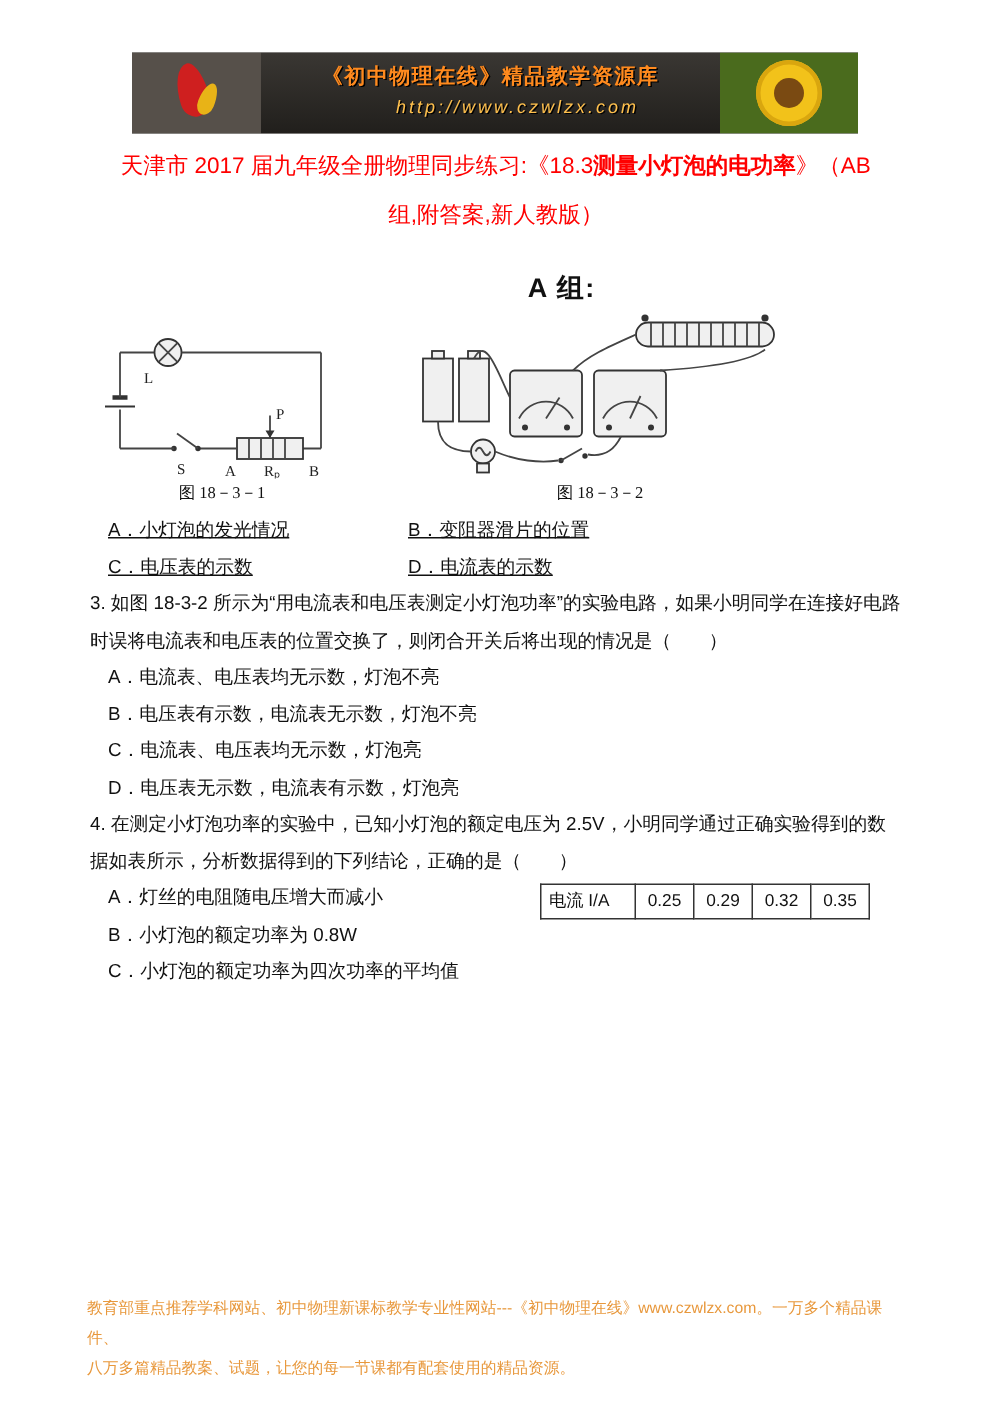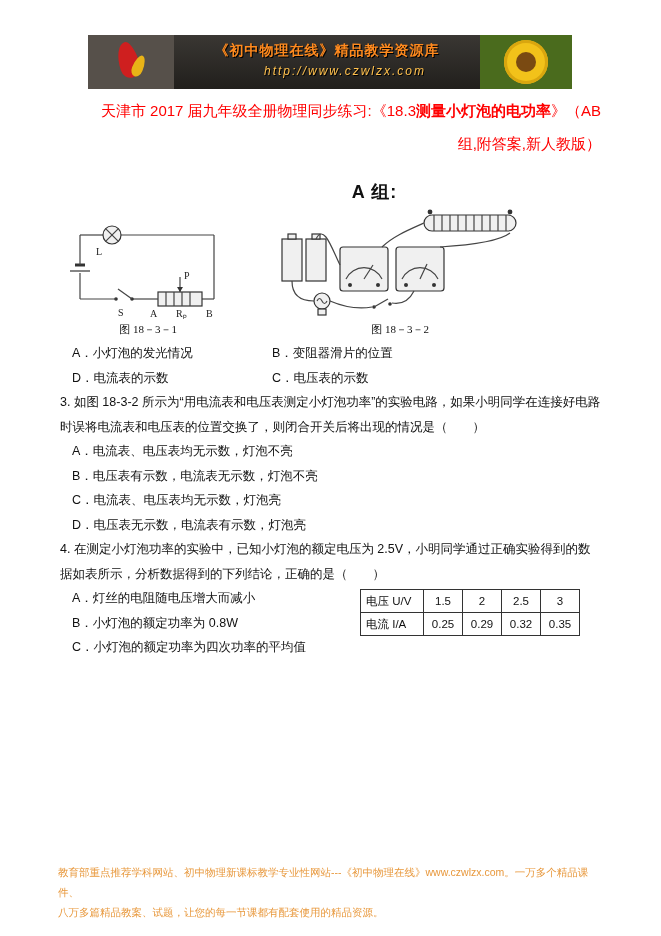--- a/index.html
+++ b/index.html
@@ -20,29 +20,29 @@
                 text-shadow:1px 1px 0 #000;}
   .banner-url{color:#ffc04d;font-size:12px;font-style:italic;letter-spacing:2px;margin-top:4px;
               text-shadow:1px 1px 0 #000;margin-left:36px;}
   .sunflower{width:92px;position:relative;background:#4a6b1d;flex:0 0 auto;}
   .sf-petals{position:absolute;left:24px;top:5px;width:44px;height:44px;border-radius:50%;
              background:#f2c21a;box-shadow:0 0 0 3px #d9a60f inset;}
   .sf-center{position:absolute;left:36px;top:17px;width:20px;height:20px;border-radius:50%;
              background:#7a4a12;}
 
   
-  .doc-title{position:absolute;left:60px;top:94px;width:541px;text-align:right;color:#ff0000;
+  .doc-title{position:absolute;left:60px;top:94px;width:541px;text-align:center;color:#ff0000;
              font-size:15px;line-height:33px;}
   .section-heading{position:absolute;left:0;top:180px;width:661px;text-align:center;
                    font-weight:bold;font-size:18px;letter-spacing:1px;padding-left:44px;}
 
   
   .content{position:absolute;left:60px;top:205px;width:543px;font-size:12.5px;line-height:24.5px;}
   .opt{padding-left:12px;}
-  .opts-grid{display:grid;grid-template-columns:200px 1fr;padding-left:12px;}
+  .opts-grid{display:grid;grid-template-columns:200px 1fr;padding-left:12px;text-decoration:underline;}
 
   .figs{display:flex;gap:40px;margin:4px 0 4px 2px;align-items:flex-end;}
   .fig{text-align:center;}
   .fig svg{display:block;margin:0 auto;}
   .fig-caption{font-size:11px;line-height:16px;margin-top:2px;font-family:"Liberation Serif",serif;}
 
   .q4{position:relative;}
   .data-table{position:absolute;left:300px;top:52px;border-collapse:collapse;background:#fff;}
   .data-table td{border:1px solid #333;font-size:11.5px;line-height:14px;padding:4px 5px;
                  text-align:center;min-width:28px;}
@@ -197,48 +197,41 @@
           <path class="wire" d="M166 38 C198 36 226 32 236 24"></path>
         </svg>
         <div class="fig-caption">图 18－3－2</div>
       </div>
     </div>
 
     <div>
       <div class="opts-grid">
         <div>A．小灯泡的发光情况</div>
         <div>B．变阻器滑片的位置</div>
+        <div>C．电压表的示数</div>
         <div>D．电流表的示数</div>
-        <div>C．电压表的示数</div>
       </div>
     </div>
 
     <div>
       <div>3. 如图 18-3-2 所示为“用电流表和电压表测定小灯泡功率”的实验电路，如果小明同学在连接好电路时误将电流表和电压表的位置交换了，则闭合开关后将出现的情况是（　　）</div>
       <div class="opt">A．电流表、电压表均无示数，灯泡不亮</div>
       <div class="opt">B．电压表有示数，电流表无示数，灯泡不亮</div>
       <div class="opt">C．电流表、电压表均无示数，灯泡亮</div>
       <div class="opt">D．电压表无示数，电流表有示数，灯泡亮</div>
     </div>
 
     <div class="q4">
       <div>4. 在测定小灯泡功率的实验中，已知小灯泡的额定电压为 2.5V，小明同学通过正确实验得到的数据如表所示，分析数据得到的下列结论，正确的是（　　）</div>
       <div class="opt">A．灯丝的电阻随电压增大而减小</div>
       <div class="opt">B．小灯泡的额定功率为 0.8W</div>
       <div class="opt">C．小灯泡的额定功率为四次功率的平均值</div>
 
       <table class="data-table">
         <tbody>
-            <tr>
-          <td>电压 U/V</td>
-          <td>1.5</td>
-          <td>2</td>
-          <td>2.5</td>
-          <td>3</td>
-        </tr>
         <tr>
           <td>电流 I/A</td>
           <td>0.25</td>
           <td>0.29</td>
           <td>0.32</td>
           <td>0.35</td>
         </tr>
       </tbody>
         </table>
     </div>

